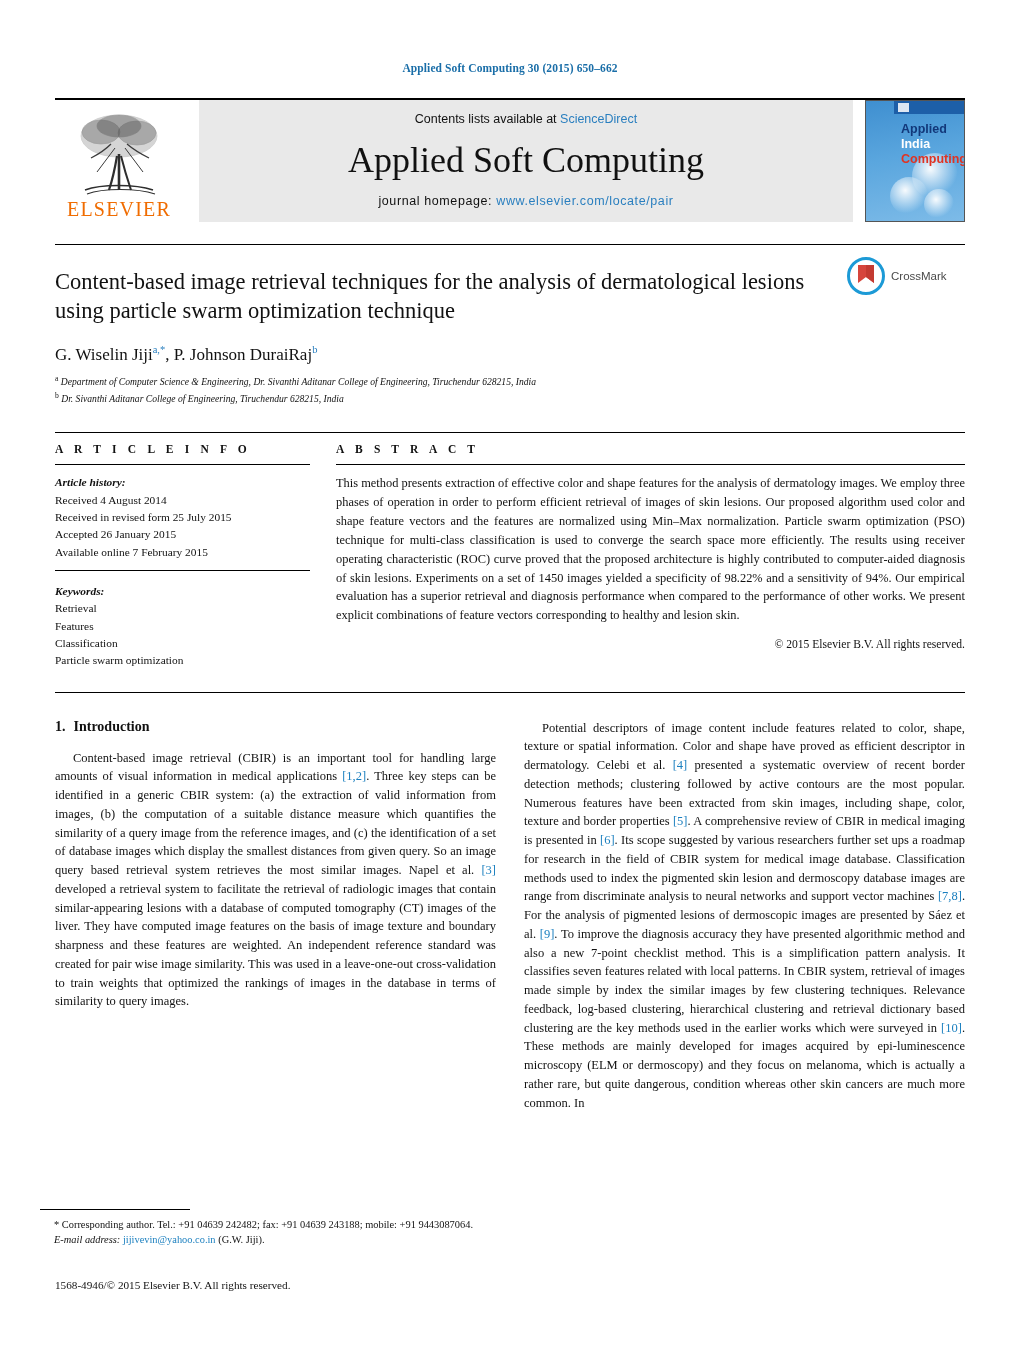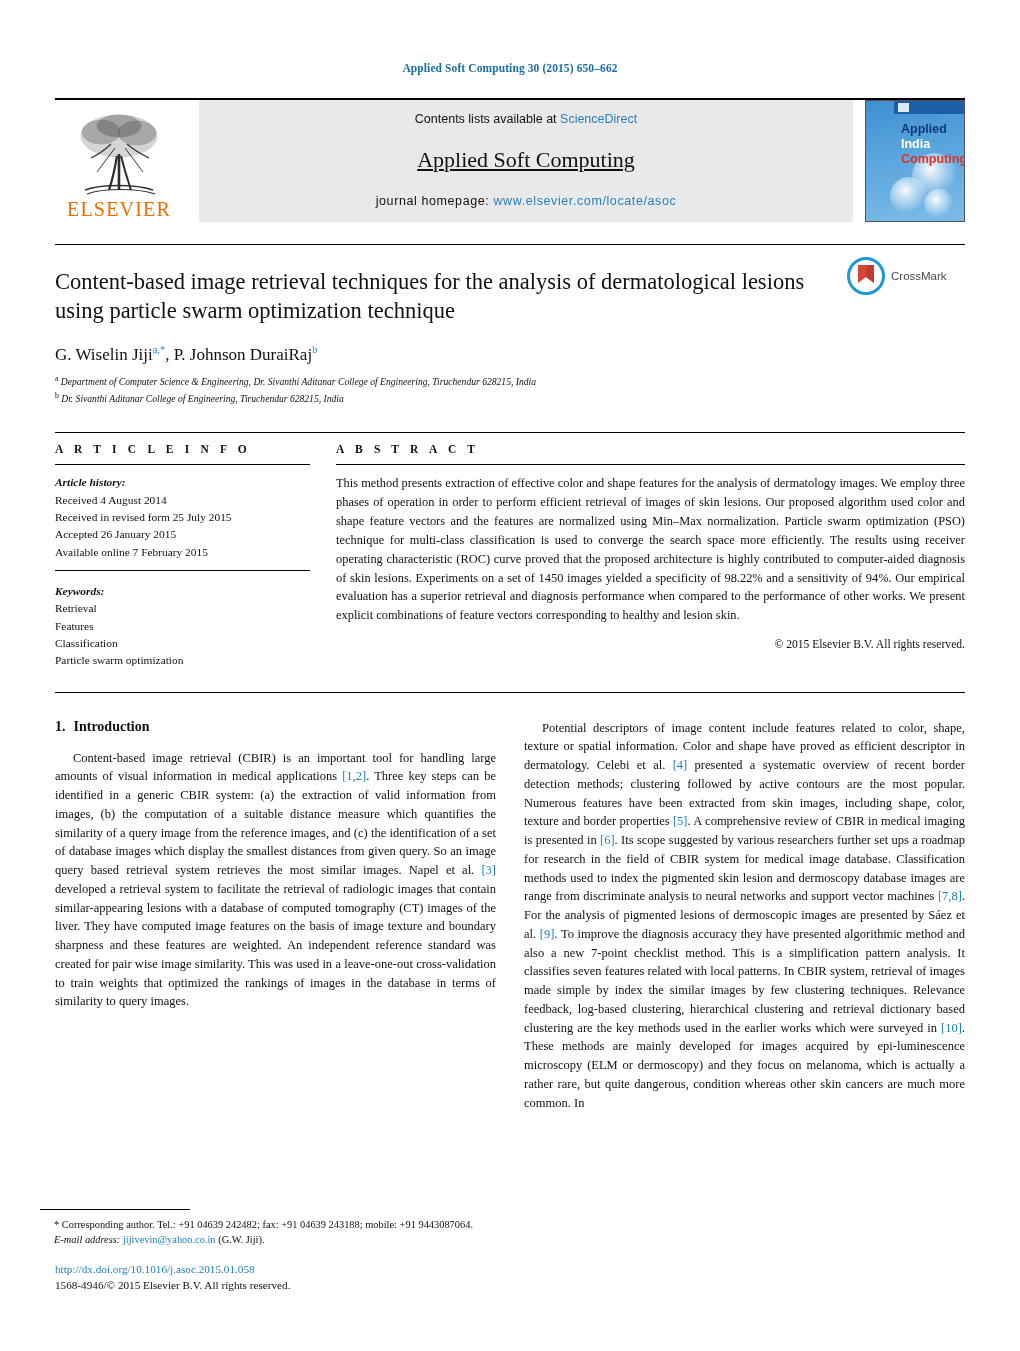--- a/index.html
+++ b/index.html
@@ -72,24 +72,23 @@
     margin-left: 16px;
   }
   .contents-line {
     font-family: "Liberation Sans", sans-serif;
     font-size: 12.5px;
     color: #111;
   }
   .contents-line .sd { color: #2a7fbf; }
   .journal-title {
     font-family: "Liberation Serif", serif;
-    font-size: 22px;
+    font-size: 36px;
     color: #111;
     line-height: 1;
-    text-decoration: underline;
   }
   .homepage-line {
     font-family: "Liberation Sans", sans-serif;
     font-size: 12.5px;
     color: #111;
     letter-spacing: .6px;
   }
   .homepage-line .url { color: #2a7fbf; letter-spacing: .6px; }
   .cover-thumb {
     flex: 0 0 100px;
@@ -317,21 +316,21 @@
       <div class="elsevier-word">ELSEVIER</div>
     </div>
 
     <div class="masthead-center">
       <div class="contents-line">
         <span>Contents lists available at </span><span class="sd">ScienceDirect</span>
       </div>
       <div class="journal-title">Applied Soft Computing</div>
       <div class="homepage-line">
         <span>journal homepage:</span>
-        <span class="url">www.elsevier.com/locate/asoc</span>
+        <span class="url">www.elsevier.com/locate/pair</span>
       </div>
     </div>
 
     <div class="cover-thumb">
       <div class="cover-topbar">
         <div class="cover-badge"></div>
       </div>
       <div class="blob" style="width:46px;height:46px;left:46px;top:52px;"></div>
       <div class="blob" style="width:38px;height:38px;left:24px;top:76px;"></div>
       <div class="blob" style="width:30px;height:30px;left:58px;top:88px;"></div>
@@ -411,17 +410,16 @@
     </div>
   </div>
 
   <div class="footnotes">
     <div class="fn-rule"></div>
     <div class="fn-line indent"><span>*</span><span> Corresponding author. Tel.: +91 04639 242482; fax: +91 04639 243188; mobile: +91 9443087064.</span></div>
     <div class="fn-line indent"><span class="it">E-mail address:</span> <span class="fn-link">jijivevin@yahoo.co.in</span><span> (G.W. Jiji).</span></div>
   </div>
 
   <div class="doi-block">
-    <div class="doi-line">http://dx.doi.org/10.1016/j.asoc.2015.01.058</div>
     <div class="copy-line">1568-4946/© 2015 Elsevier B.V. All rights reserved.</div>
   </div>
 
 </div>
 
 </body></html>

